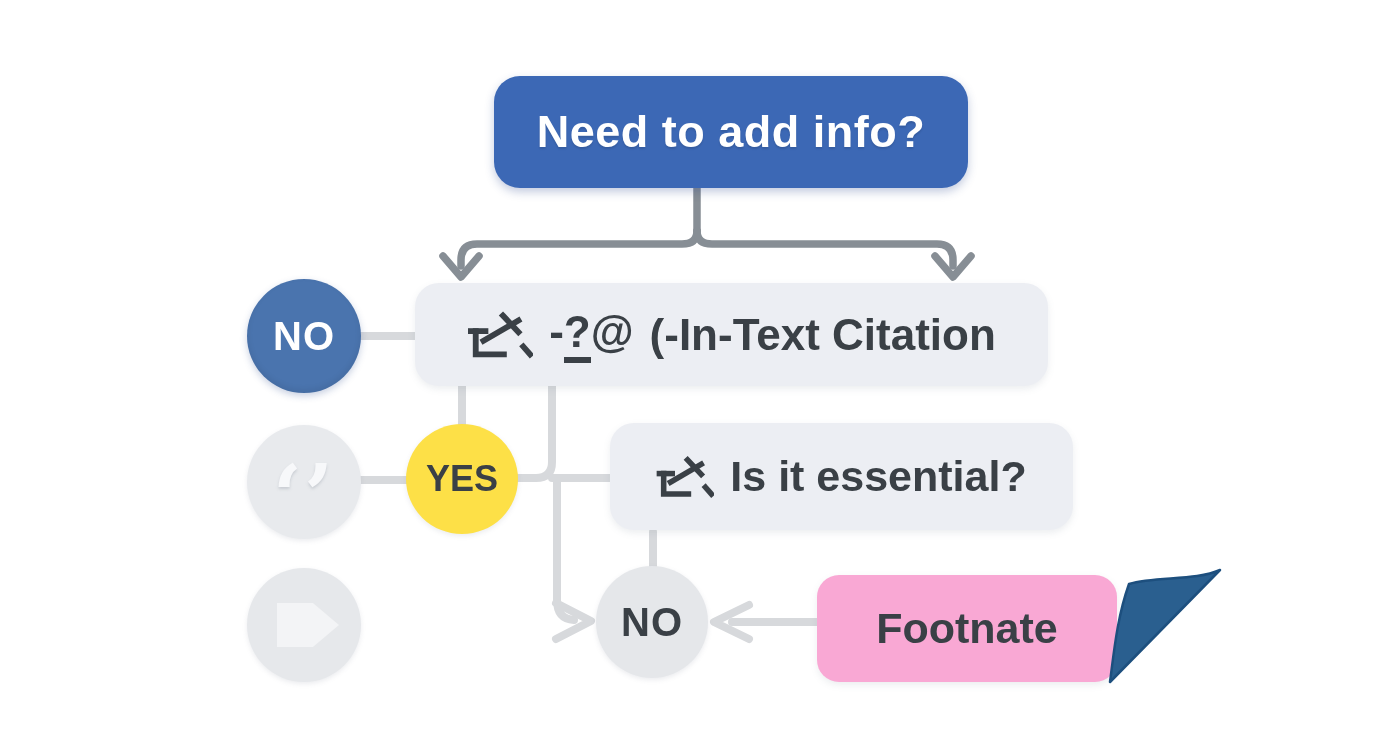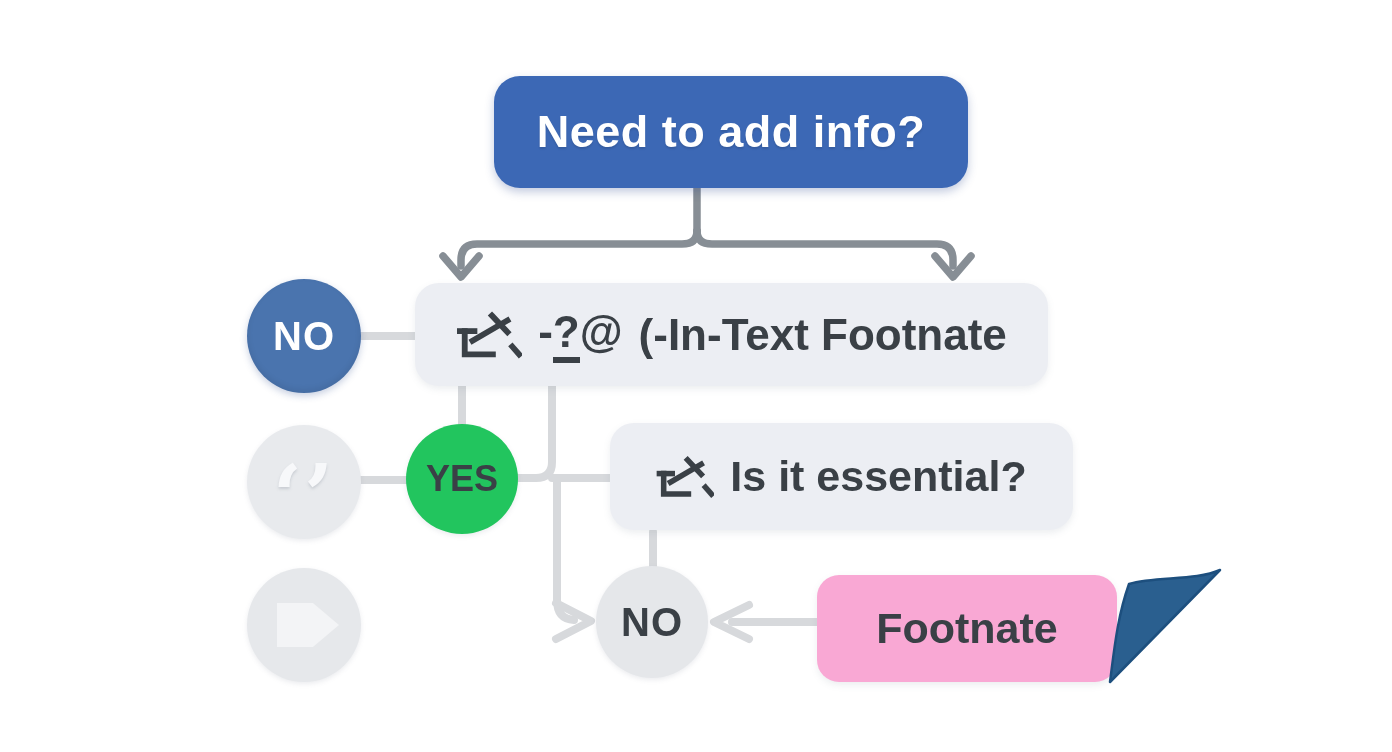--- a/index.html
+++ b/index.html
@@ -51,21 +51,21 @@
     font-weight: 700;
     box-shadow: 0 2px 5px rgba(110,120,140,0.14);
   }
   .circle-no-blue {
     left: 247px; top: 279px; width: 114px; height: 114px;
     background: #4a74ae;
     color: #ffffff; font-size: 40px; letter-spacing: 1px;
     box-shadow: 0 3px 7px rgba(40,70,140,0.25), inset 0 -3px 6px rgba(0,0,0,0.08);
   }
   .circle-quote { left: 247px; top: 425px; width: 114px; height: 114px; background: #e8eaed; }
-  .circle-yes  { left: 406px; top: 424px; width: 112px; height: 110px; background: #22c55e; color: #3a4046; font-size: 36px; }
+  .circle-yes  { left: 406px; top: 424px; width: 112px; height: 110px; background: #fde047; color: #3a4046; font-size: 36px; }
   .circle-no-gray { left: 596px; top: 566px; width: 112px; height: 112px; background: #e5e7ea; color: #3a4046; font-size: 40px; letter-spacing: 1px; }
   .circle-play { left: 247px; top: 568px; width: 114px; height: 114px; background: #e6e8eb; }
 
   .quote-glyph {
     color: #f7f8fa;
     font-size: 84px;
     font-weight: 700;
     letter-spacing: 2px;
     line-height: 1;
     transform: translateY(14px);
@@ -136,21 +136,21 @@
         <path d="M 17 31 L 53 10"></path>
         <path d="M 37 5 L 53 22"></path>
         <path d="M 58 37 L 65 45"></path>
       </g>
     </svg>
     <span class="prefix-cluster">
       <span>-</span>
       <span class="prefix-underlined">?</span>
       <span>@</span>
     </span>
-    <span class="label-text">(-In-Text Footnate</span>
+    <span class="label-text">(-In-Text Citation</span>
   </div>
 
   <div class="node circle circle-quote">
     <span class="quote-glyph">‘’</span>
   </div>
 
   <div class="node circle circle-yes">
     <span class="label-text">YES</span>
   </div>
 

